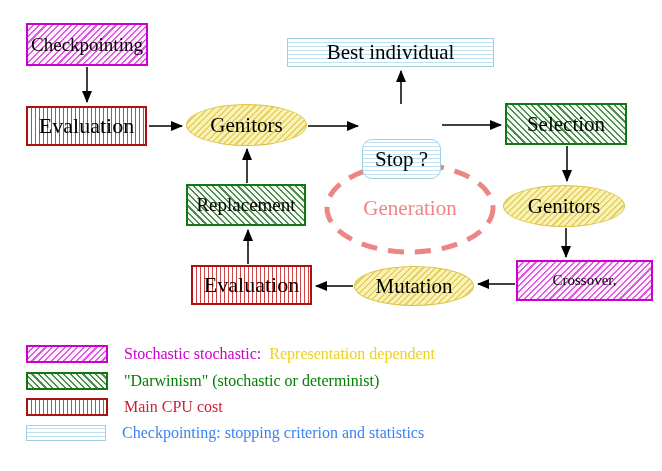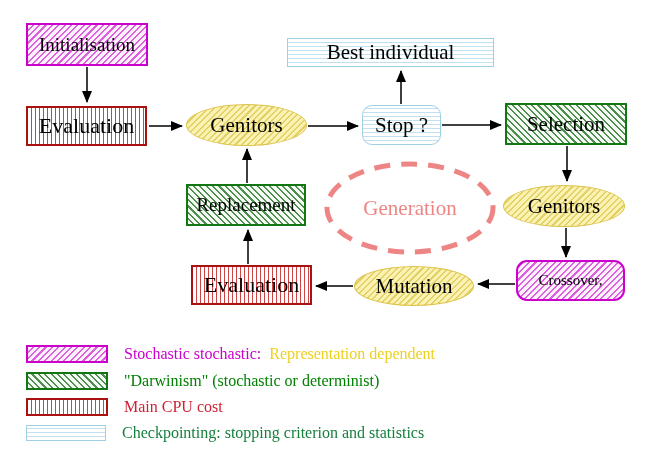--- a/index.html
+++ b/index.html
@@ -16,45 +16,45 @@
   .hatch-green{border:2px solid #127712;
     background:repeating-linear-gradient(45deg,#f5faf5 0 3px,#4e8e4e 3px 4.5px);}
   .stripes-red{border:2px solid #aa1111;
     background:repeating-linear-gradient(90deg,#ffffff 0 3px,#cc4444 3px 4px);}
   .stripes-cyan{border:1.5px solid #9fcfe3;
     background:repeating-linear-gradient(0deg,#ffffff 0 3px,#c2e0ef 3px 4px);}
   .hatch-yellow{border:1.5px solid #dcc24a;
     background:repeating-linear-gradient(135deg,#faf2b2 0 3px,#e5d065 3px 4.5px);}
 
   .ellipse{border-radius:50%;}
-  .rounded{border-radius:10px;}
+  .rounded{border-radius:10px;margin-top:34px;}
 
   
   .n-init{left:26px;top:23px;width:122px;height:43px;font-size:19px;}
   .n-eval-top{left:26px;top:106px;width:121px;height:40px;font-size:22px;}
   .n-parents{left:186px;top:104px;width:121px;height:42px;font-size:21px;}
   .n-best{left:287px;top:38px;width:207px;height:29px;font-size:21px;}
   .n-stop{left:362px;top:105px;width:79px;height:40px;font-size:21px;}
   .n-selection{left:505px;top:103px;width:122px;height:42px;font-size:21px;}
   .n-replacement{left:186px;top:184px;width:120px;height:42px;font-size:19px;}
   .n-genitors{left:503px;top:185px;width:122px;height:42px;font-size:21px;}
   .n-eval-bot{left:191px;top:265px;width:121px;height:40px;font-size:22px;}
   .n-offspring{left:354px;top:266px;width:120px;height:40px;font-size:21px;}
-  .n-crossover{left:516px;top:260px;width:109px;height:41px;font-size:15px;
-               flex-direction:column;line-height:1.15;border-radius:11px;}
+  .n-crossover{left:516px;top:260px;width:137px;height:41px;font-size:15px;
+               flex-direction:column;line-height:1.15;}
   .n-generation{left:325px;top:163px;width:170px;height:90px;font-size:21px;
                 color:#ee8585;}
 
   
   .legend-row{position:absolute;left:26px;display:flex;align-items:center;}
   .lr-1{top:345px;} .lr-2{top:372px;} .lr-3{top:398px;} .lr-4{top:424px;}
   .swatch{width:78px;height:14px;margin-right:16px;flex:0 0 auto;}
   .legend-text{font-size:16px;white-space:pre;}
   .t-magenta{color:#cc00cc;} .t-yellow{color:#eed020;} .t-green{color:#008000;}
-  .t-red{color:#cc2233;} .t-blue{color:#15803d;}
+  .t-red{color:#cc2233;} .t-blue{color:#3b82f6;}
 </style>
 </head>
 <body>
 
 <div class="stage">
 
   <svg class="arrows" viewBox="0 0 662 471" xmlns="http://www.w3.org/2000/svg">
     <defs>
       <marker id="ah" markerWidth="13" markerHeight="11" refX="11" refY="5" orient="auto" markerUnits="userSpaceOnUse">
         <path d="M0,0 L12,5 L0,10 z" fill="#000"></path>
@@ -68,21 +68,21 @@
     <line x1="442" y1="125" x2="501" y2="125" stroke="#000" stroke-width="1.5" marker-end="url(#ah)"></line>
     <line x1="567" y1="146" x2="567" y2="181" stroke="#000" stroke-width="1.5" marker-end="url(#ah)"></line>
     <line x1="566" y1="228" x2="566" y2="257" stroke="#000" stroke-width="1.5" marker-end="url(#ah)"></line>
     <line x1="515" y1="284" x2="478" y2="284" stroke="#000" stroke-width="1.5" marker-end="url(#ah)"></line>
     <line x1="353" y1="286" x2="316" y2="286" stroke="#000" stroke-width="1.5" marker-end="url(#ah)"></line>
     <line x1="248" y1="264" x2="248" y2="230" stroke="#000" stroke-width="1.5" marker-end="url(#ah)"></line>
     <line x1="247" y1="183" x2="247" y2="149" stroke="#000" stroke-width="1.5" marker-end="url(#ah)"></line>
   </svg>
 
   <div class="node n-init hatch-magenta">
-    <span>Initialisation</span>
+    <span>Checkpointing</span>
   </div>
 
   <div class="node n-eval-top stripes-red">
     <span>Evaluation</span>
   </div>
 
   <div class="node n-parents hatch-yellow ellipse">
     <span>Genitors</span>
   </div>
 

